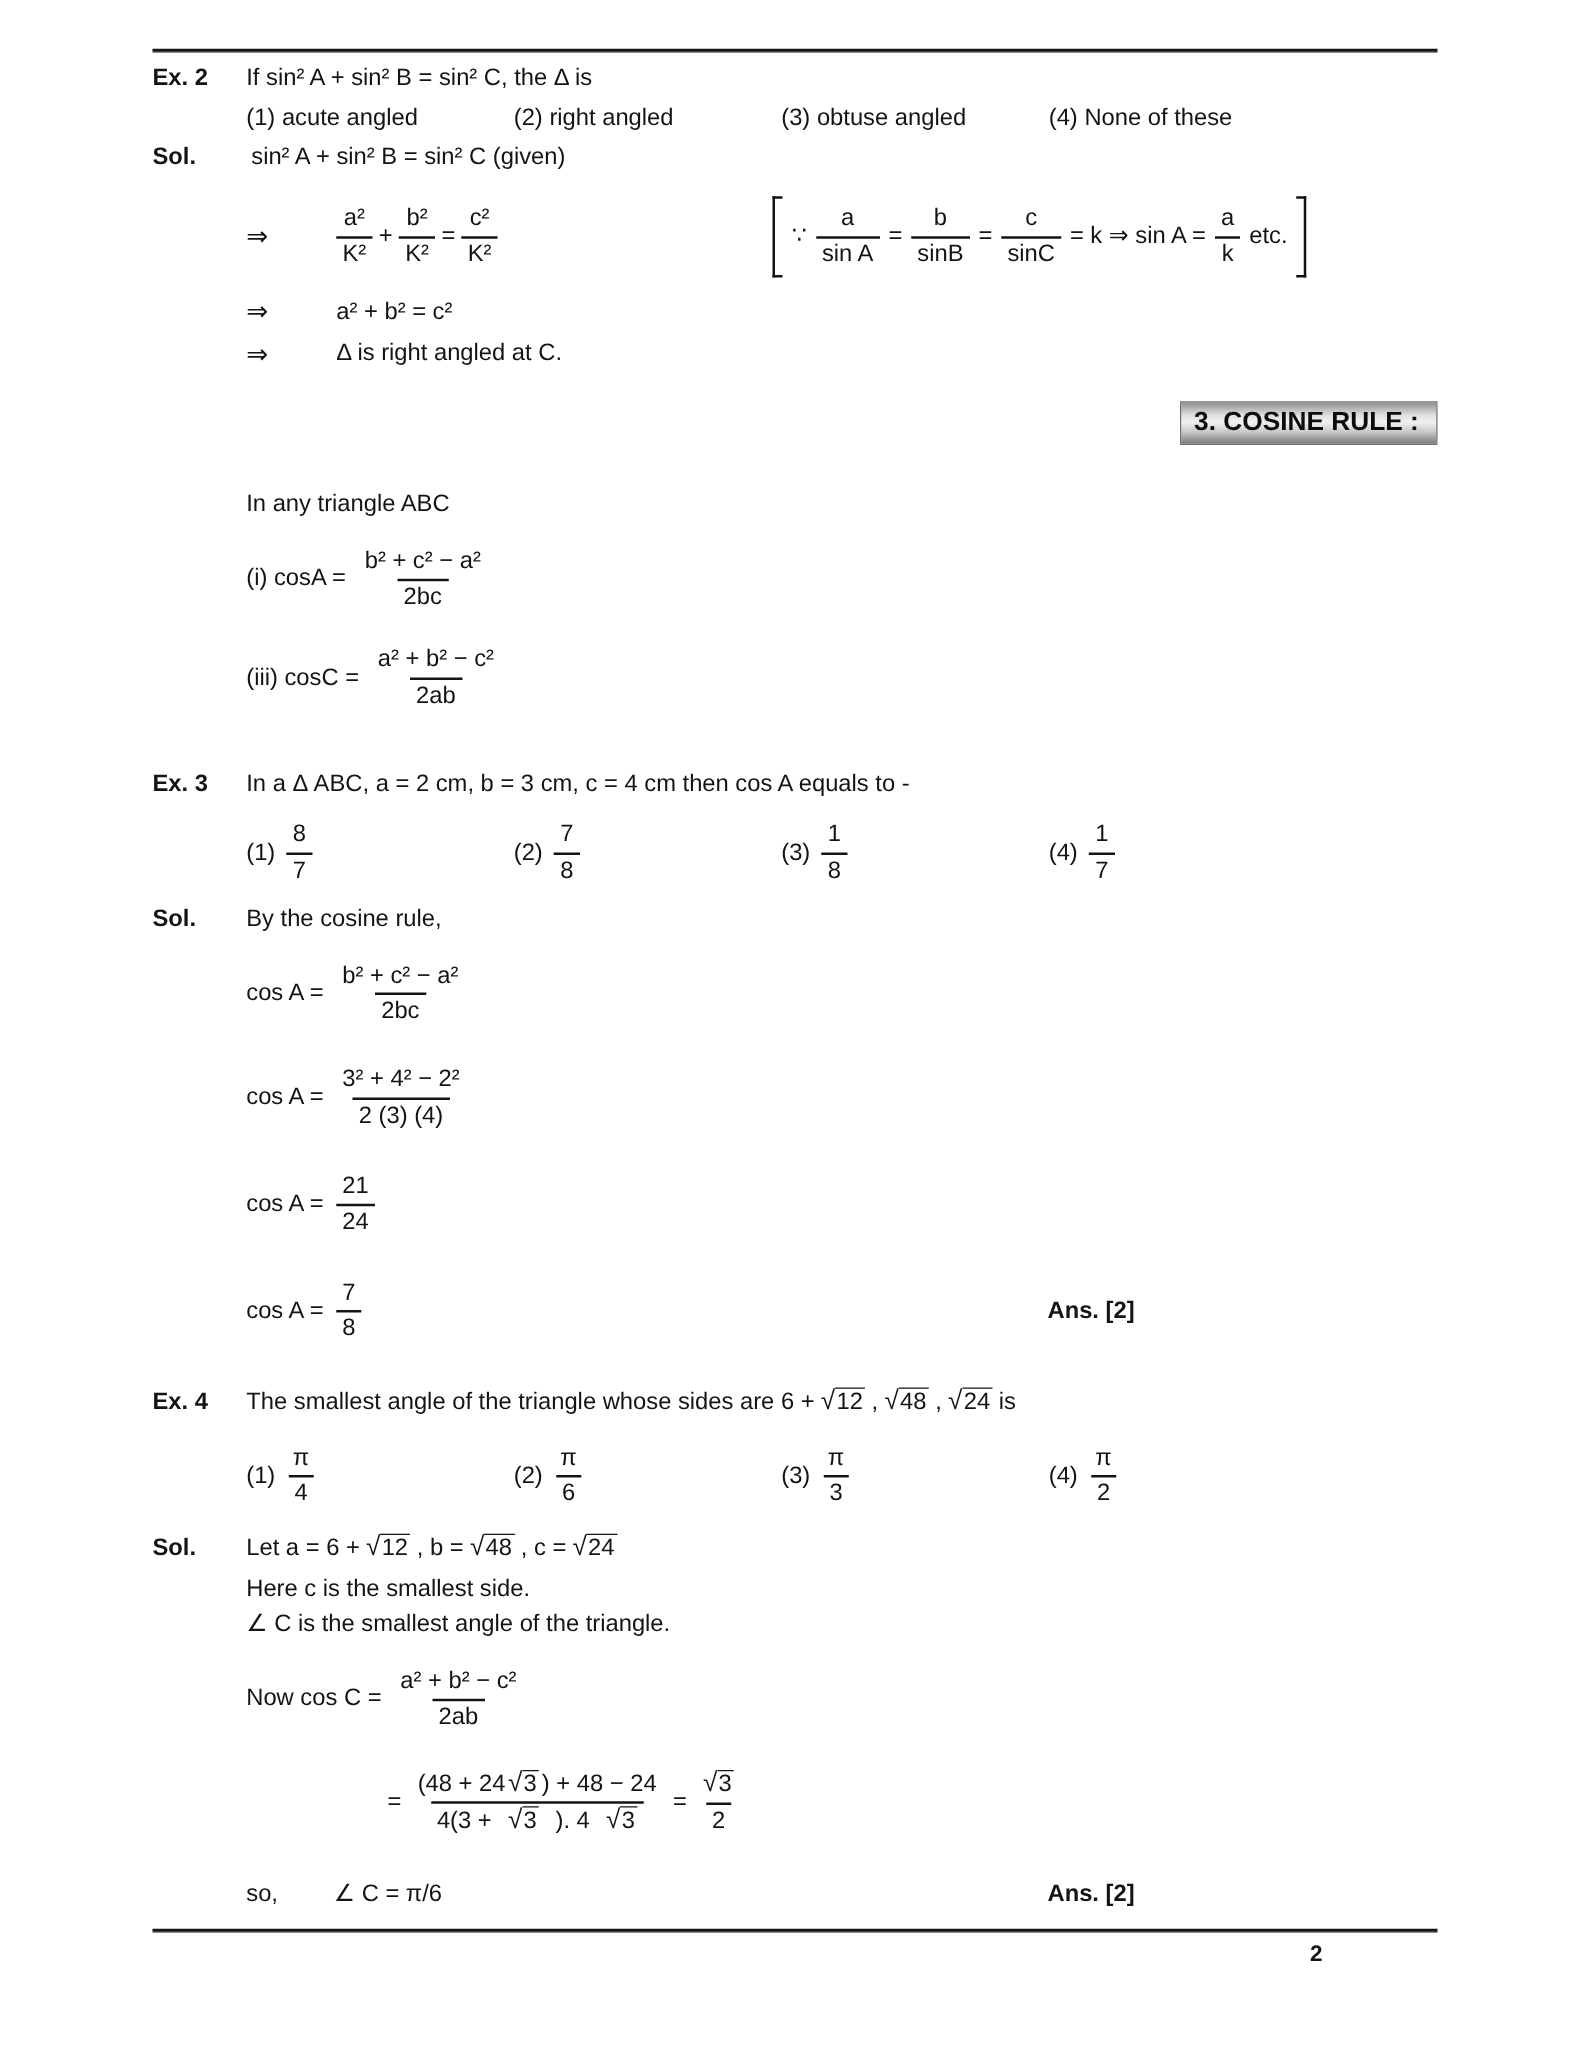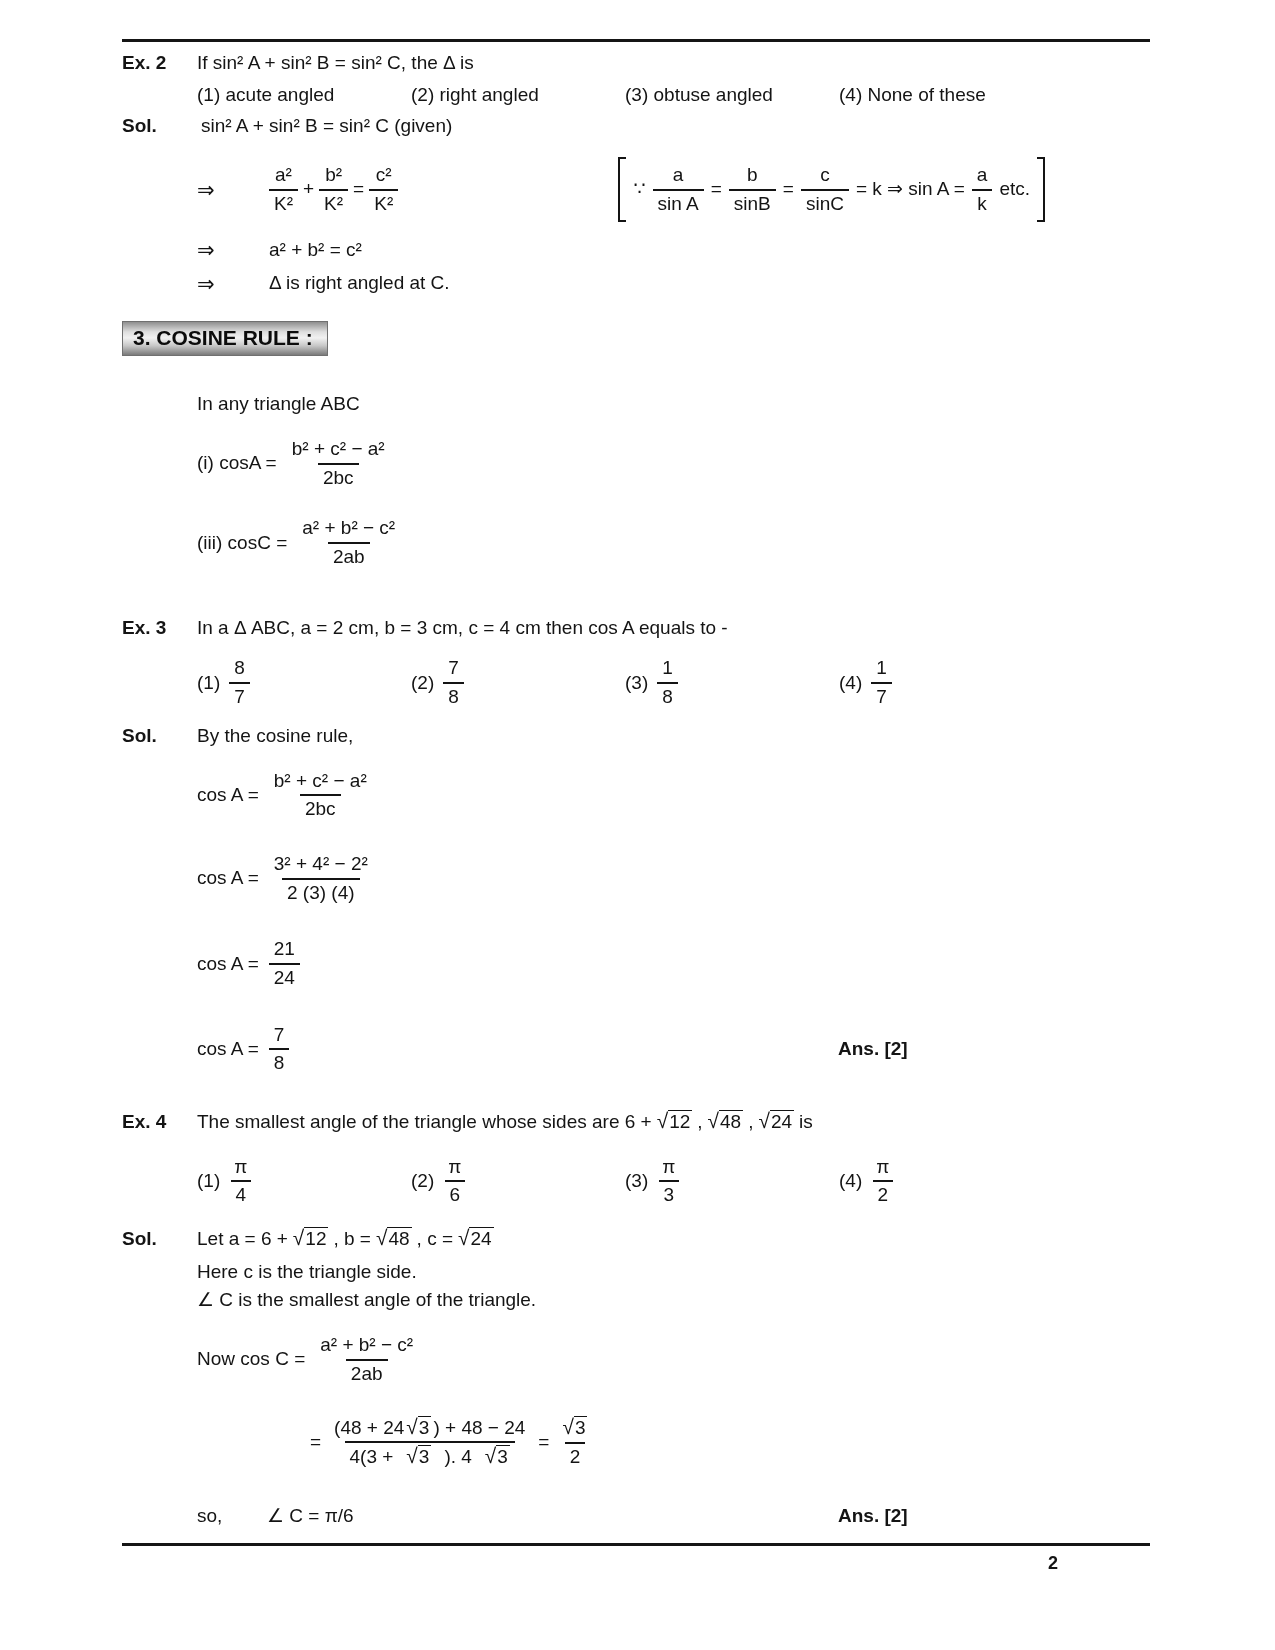--- a/index.html
+++ b/index.html
@@ -38,21 +38,21 @@
   .rad-val { border-top:1.8px solid #141414; line-height:1.2; padding:0 2px 0 1px; margin-top:1px; }
 
   
   .note { display:inline-flex; align-items:stretch; margin-left:auto; margin-right:105px; }
   .brk { width:8px; flex-shrink:0; }
   .brk-l { border-left:2.4px solid #141414; border-top:2.4px solid #141414; border-bottom:2.4px solid #141414; }
   .brk-r { border-right:2.4px solid #141414; border-top:2.4px solid #141414; border-bottom:2.4px solid #141414; }
   .note-in { display:flex; align-items:center; gap:7px; padding:6px 7px; }
 
   
-  .sec-wrap { margin-top:24px; }
+  .sec-wrap { margin-top:24px;text-align:right; }
   .sec-box {
     display:inline-block; padding:2px 14px 4px 10px; font-weight:bold; font-size:21px;
     background:linear-gradient(180deg,#8f8f8f 0%,#dedede 30%,#f1f1f1 48%,#c7c7c7 72%,#7a7a7a 100%);
     border:1px solid #707070; color:#0c0c0c;
   }
   .intro { margin-left:75px; margin-top:36px; }
 
   
   .cos-row { display:flex; align-items:center; margin-left:75px; }
   .cos-item { display:flex; align-items:center; gap:10px; }
@@ -305,21 +305,21 @@
           <span class="rad-sign">√</span>
           <span class="rad-val">48</span>
         </span>
       <span>, c =</span>
       <span class="rad">
           <span class="rad-sign">√</span>
           <span class="rad-val">24</span>
         </span>
     </span>
   </div>
-  <div class="sol-text" style="margin-top:8px;">Here c is the triangle side.</div>
+  <div class="sol-text" style="margin-top:8px;">Here c is the smallest side.</div>
   <div class="sol-text" style="margin-top:4px;">∠ C is the smallest angle of the triangle.</div>
 
   <div class="mrow" style="margin-top:20px; gap:10px;">
     <span>Now cos C =</span>
     <span class="frac">
       <span class="num">a² + b² − c²</span>
       <span class="den">2ab</span>
     </span>
   </div>
 

